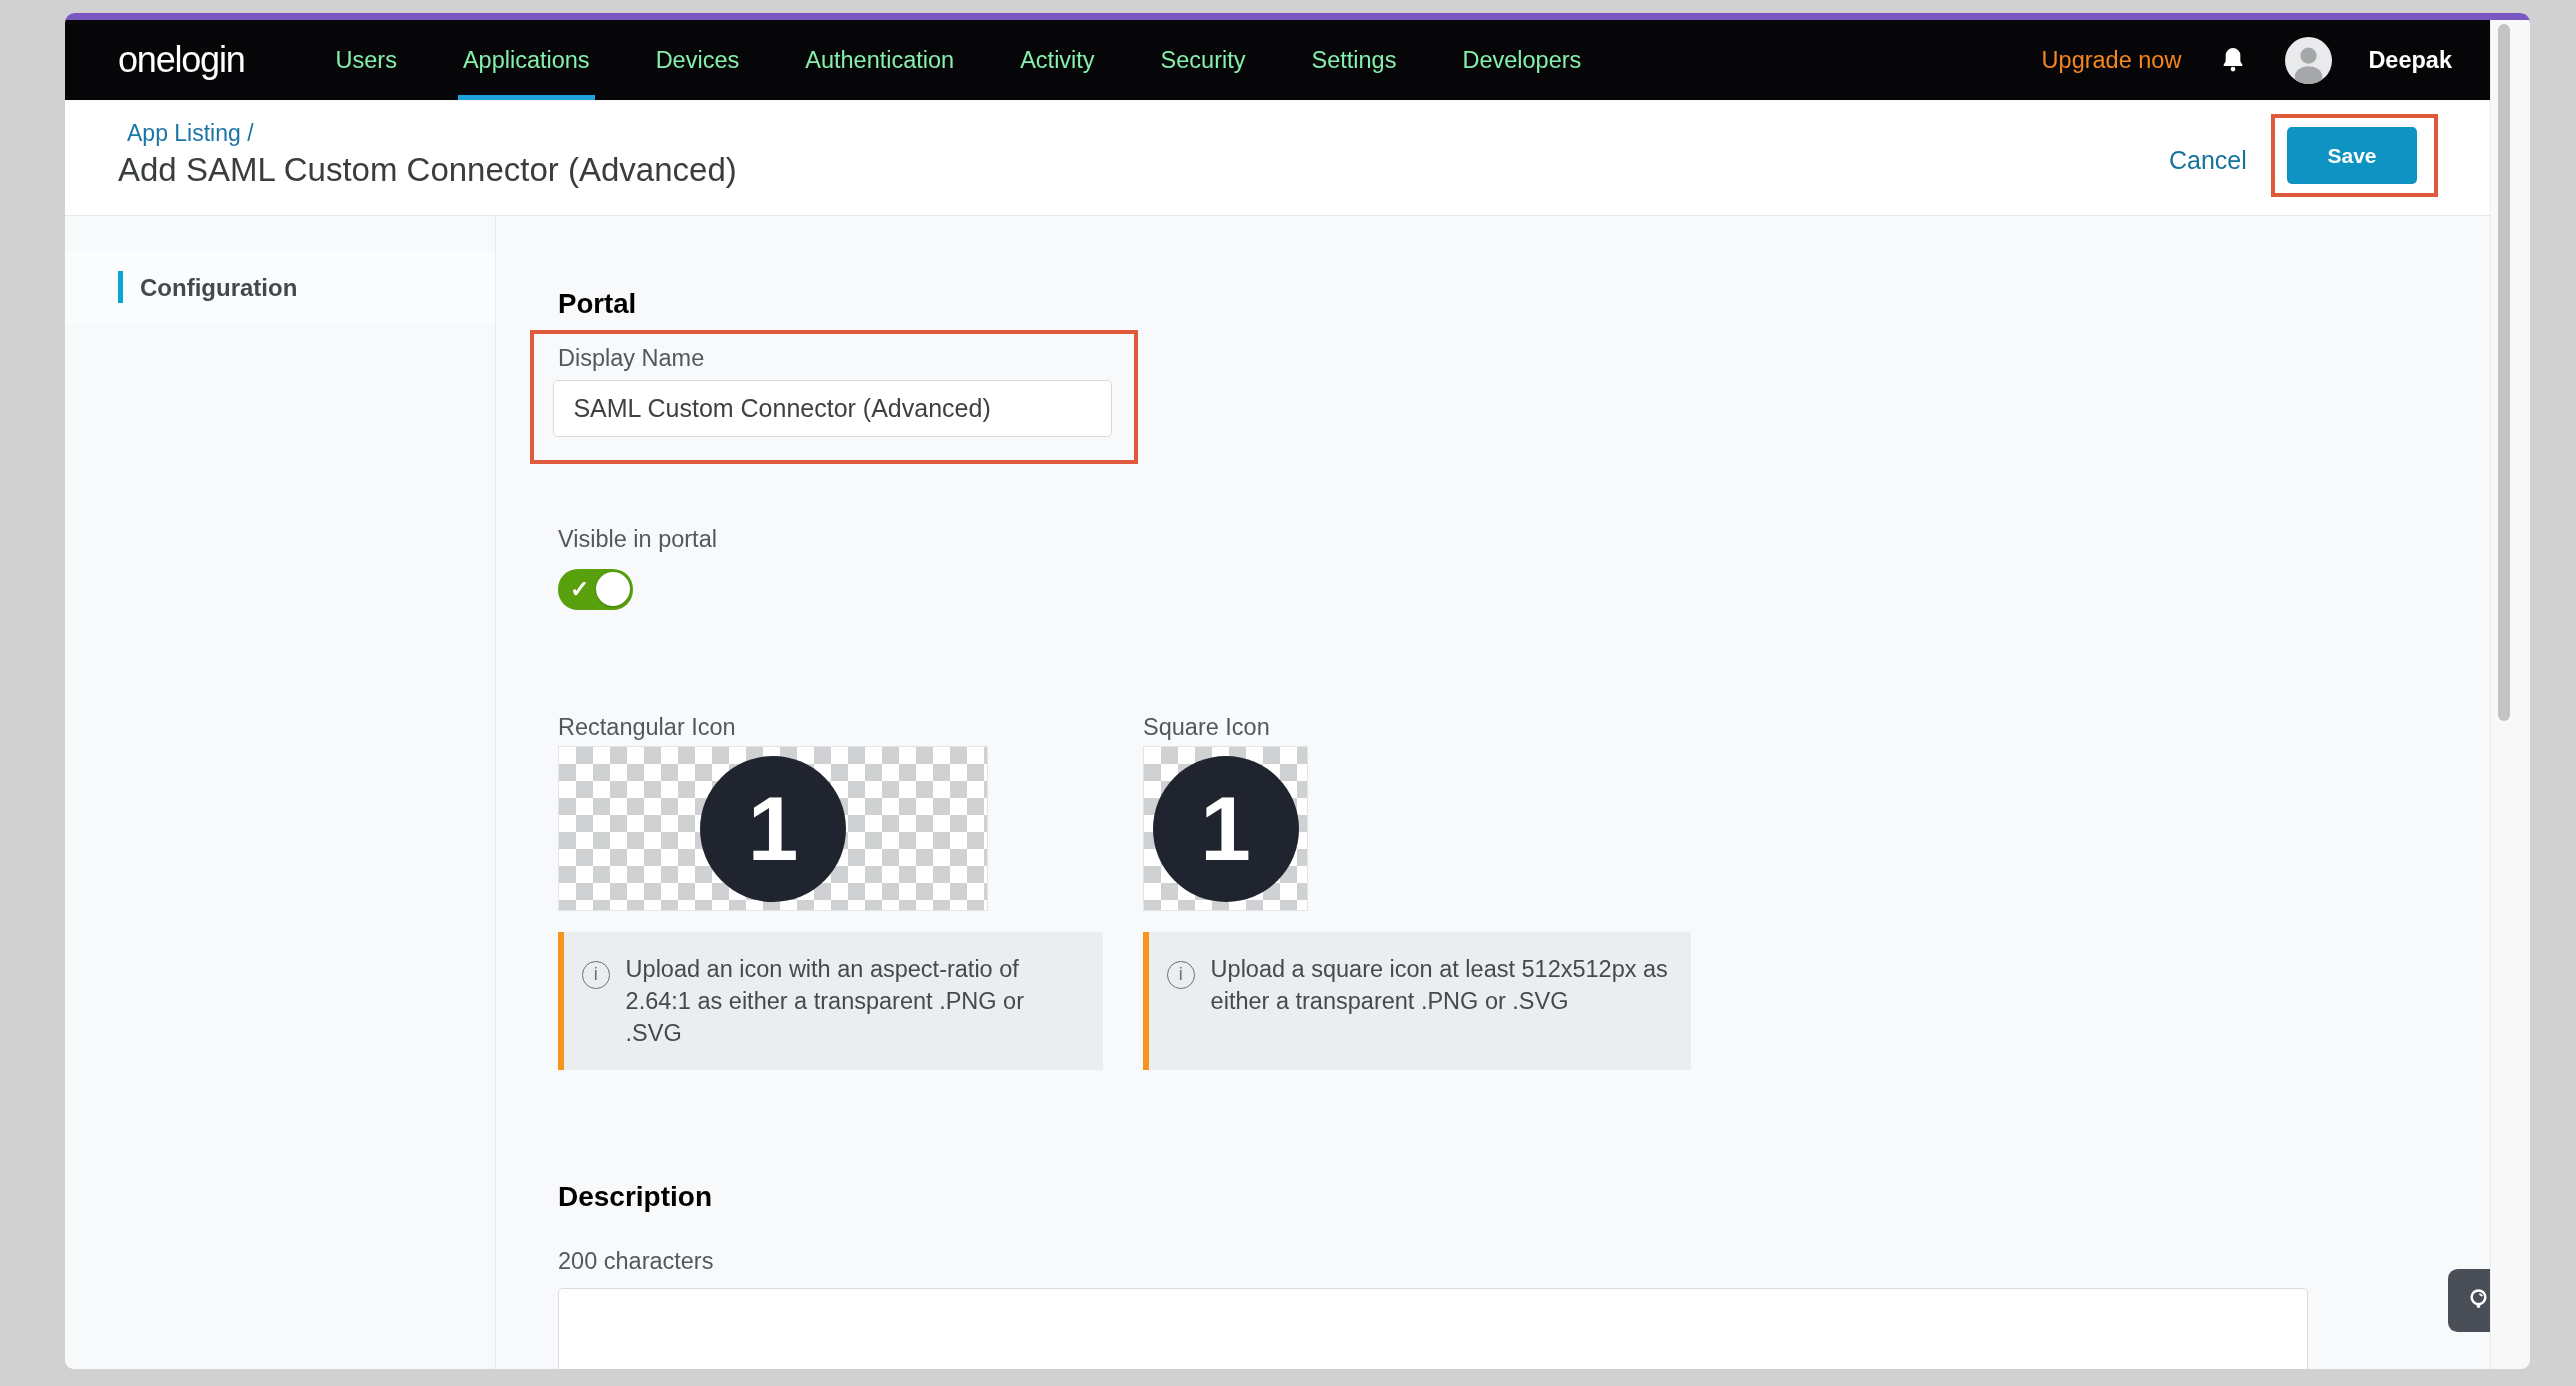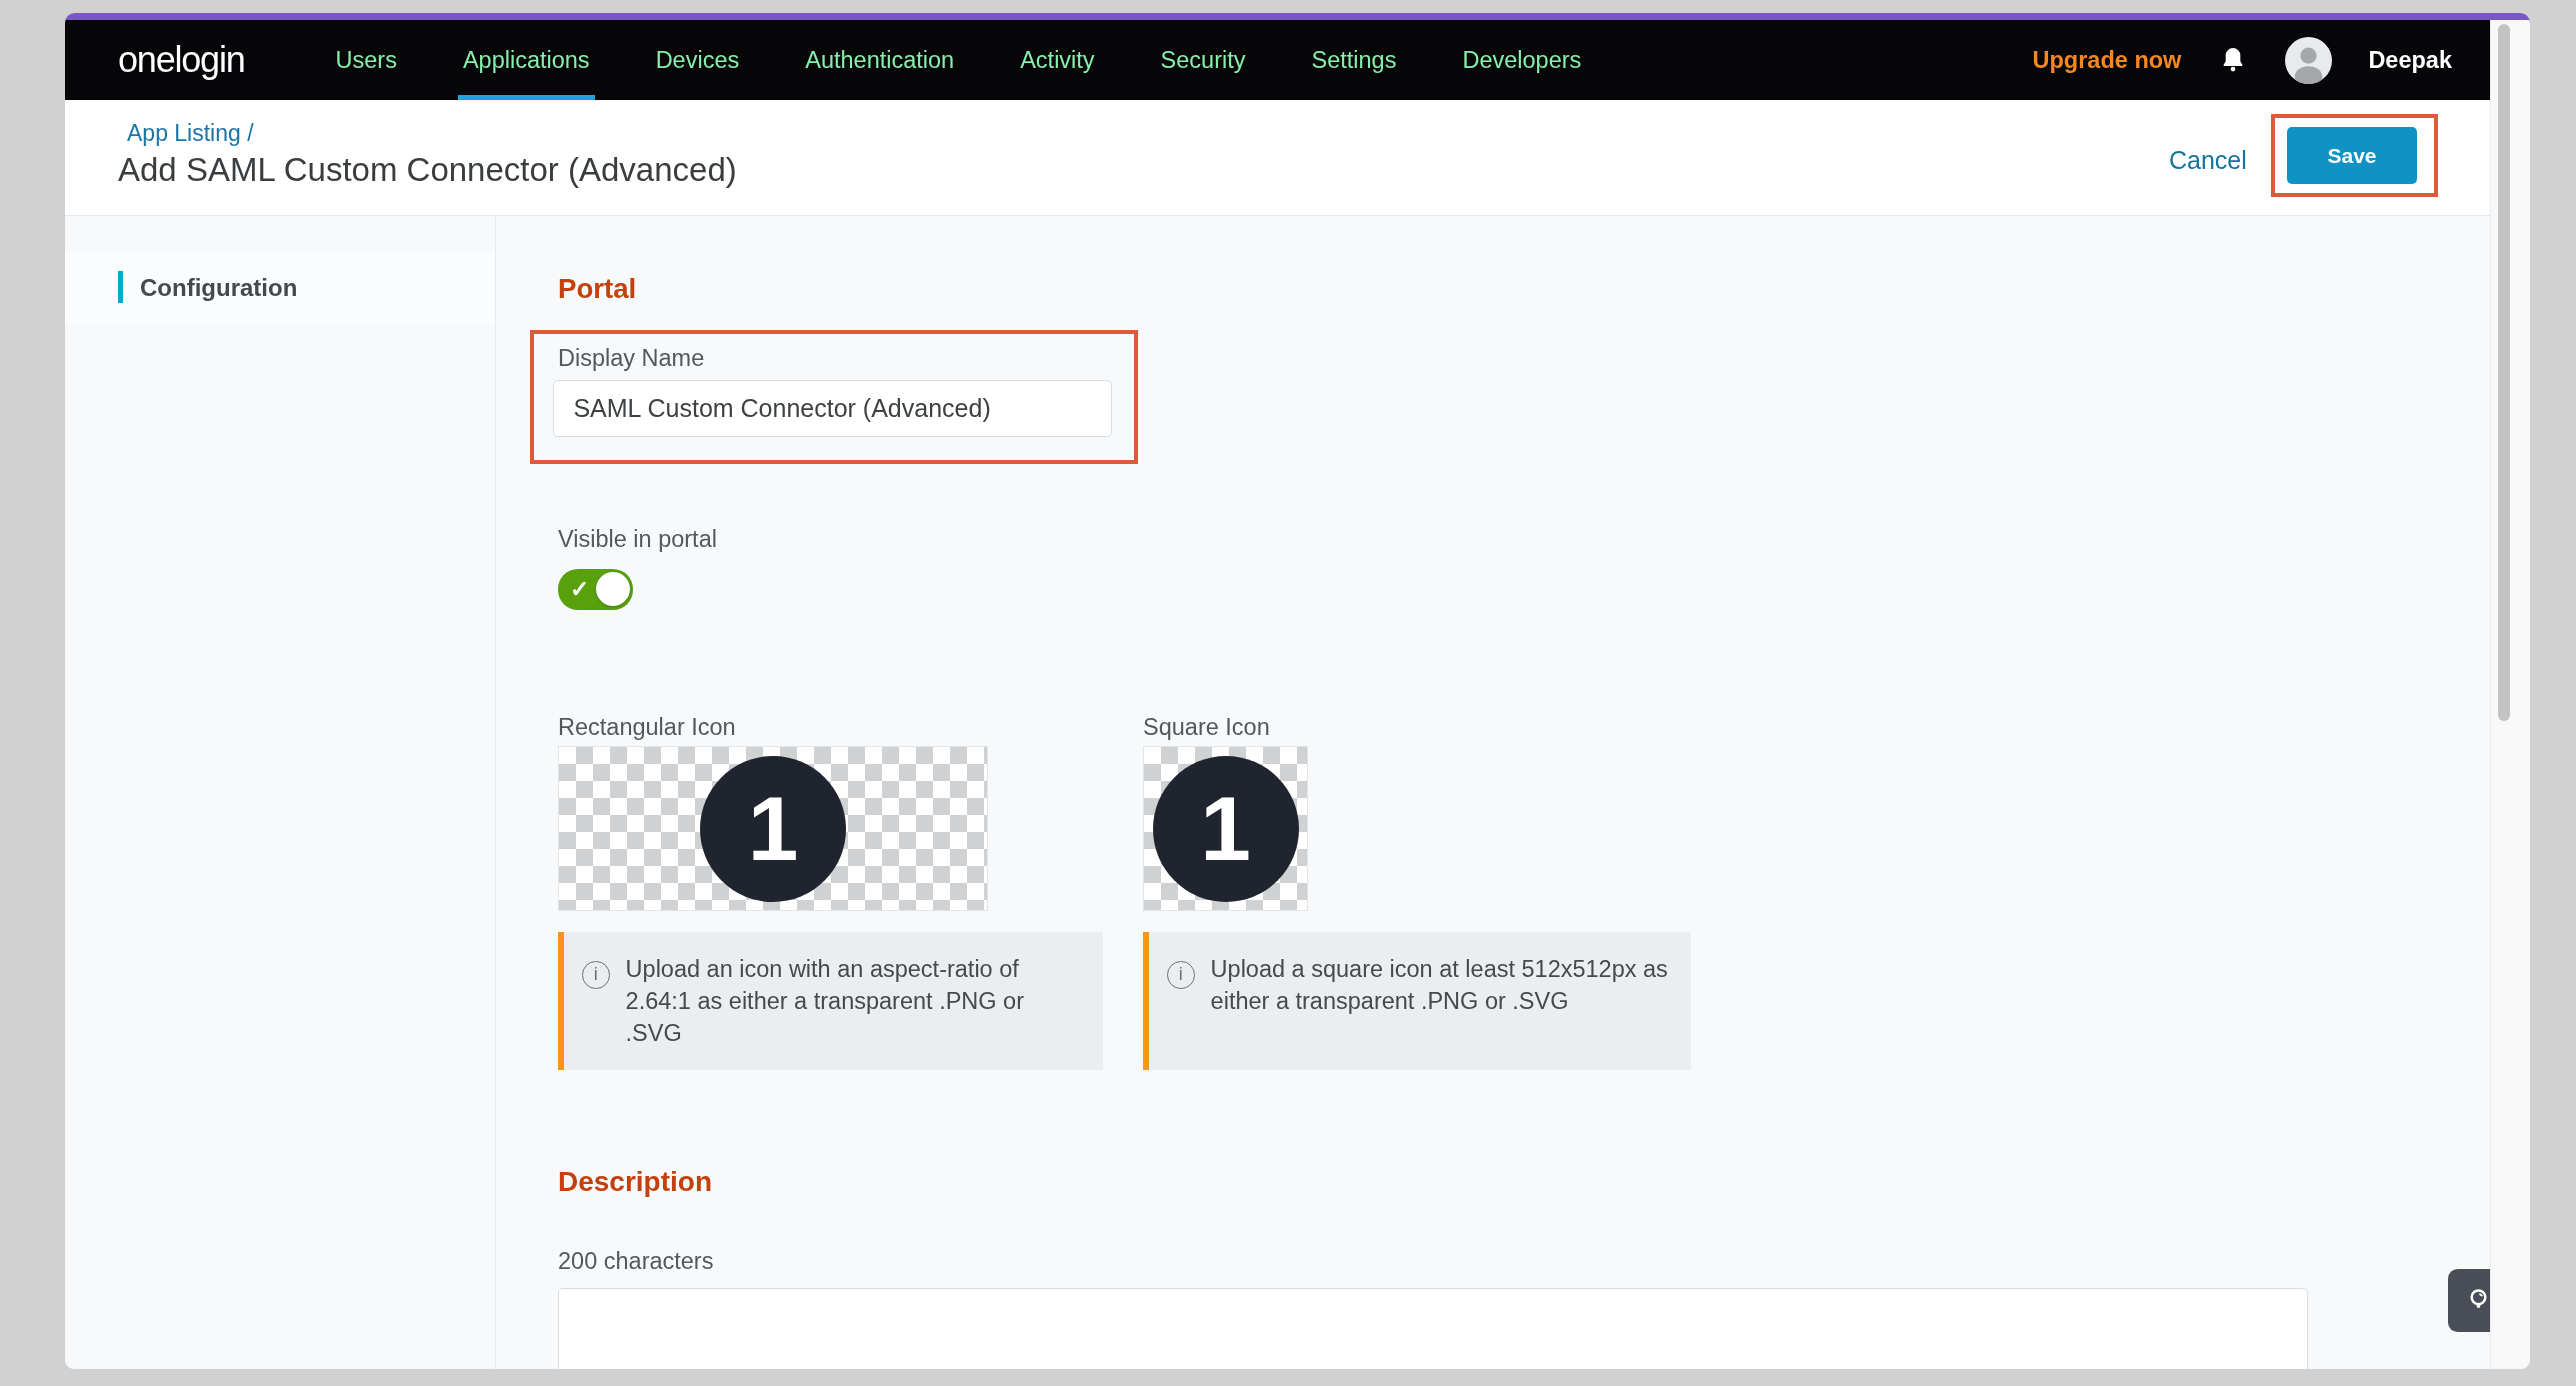--- a/index.html
+++ b/index.html
@@ -27,21 +27,21 @@
   .logo { color:#fff; font-size:36px; font-weight:400; letter-spacing:-1.2px; margin-right:91px; }
   .nav-items { display:flex; gap:66px; height:100%; align-items:center; }
   .nav-item {
     position:relative; color:#86efac; font-size:23.5px; font-weight:500;
     height:100%; display:flex; align-items:center; cursor:pointer;
   }
   .nav-item.active::after {
     content:""; position:absolute; left:-4.9px; right:-4.9px; bottom:0; height:5.7px; background:#22A2DC;
   }
   .nav-right { margin-left:auto; display:flex; align-items:center; gap:36px; padding-right:78px; }
-  .upgrade { color:#F6861F; font-size:23.5px; font-weight:700; cursor:pointer; }
+  .upgrade { color:#F6861F; font-size:23.5px; font-weight:400; cursor:pointer; }
   .bell { width:32px; height:32px; display:block; cursor:pointer; }
   .avatar { width:47px; height:47px; display:block; cursor:pointer; }
   .username { color:#fff; font-size:23.5px; font-weight:700; }
   
   .header {
     position:absolute; left:0; top:88px; width:100%; height:115px;
     background:#FFFFFF; border-bottom:1.6px solid #E7E8E9;
   }
   .breadcrumb { position:absolute; left:62px; top:19.4px; font-size:23px; color:#1A74A6; cursor:pointer; }
   .page-title { position:absolute; left:53px; top:50px; font-size:33px; font-weight:400; color:#3A3D40; }
@@ -59,21 +59,21 @@
     position:absolute; left:0; top:0; width:431px; height:100%;
     border-right:1.6px solid #E8E9EA; background:#F8F9FA;
   }
   .side-row {
     position:absolute; left:0; top:35px; width:100%; height:73px;
     background:#FBFCFD; display:flex; align-items:center; cursor:pointer;
   }
   .side-accent { position:absolute; left:53px; top:20px; width:4.9px; height:32px; background:#0AA6D6; }
   .side-label { margin-left:75px; font-size:24px; font-weight:700; color:#45484C; }
   
-  .section-heading { position:absolute; font-size:27.6px; font-weight:700; color:#c2410c; }
+  .section-heading { position:absolute; font-size:27.6px; font-weight:700; color:#000000;margin-top:15px; }
   .h-portal { left:493px; top:57px; }
   .h-desc { left:493px; top:950px; font-size:28px; }
   .annot-display { left:465px; top:114px; width:608px; height:134px; }
   .field-label { position:absolute; font-size:23.5px; color:#54575B; }
   .lbl-display { left:493px; top:129px; }
   .lbl-visible { left:493px; top:310px; }
   .lbl-recticon { left:493px; top:498px; }
   .lbl-sqicon { left:1078px; top:498px; }
   .lbl-counter { left:493px; top:1032px; }
   .display-input {

